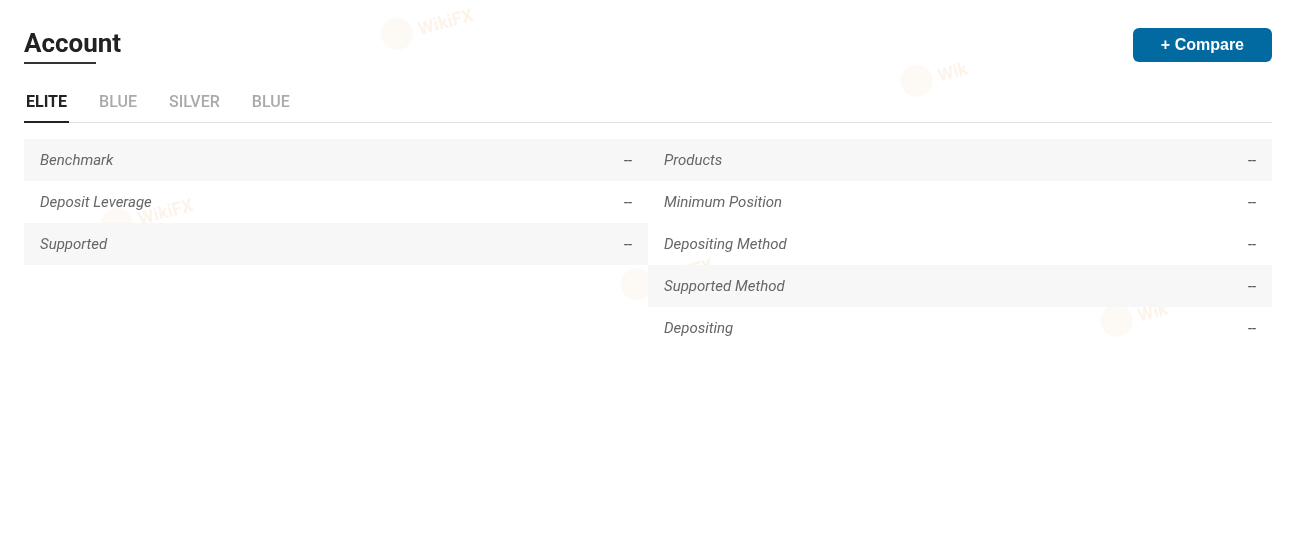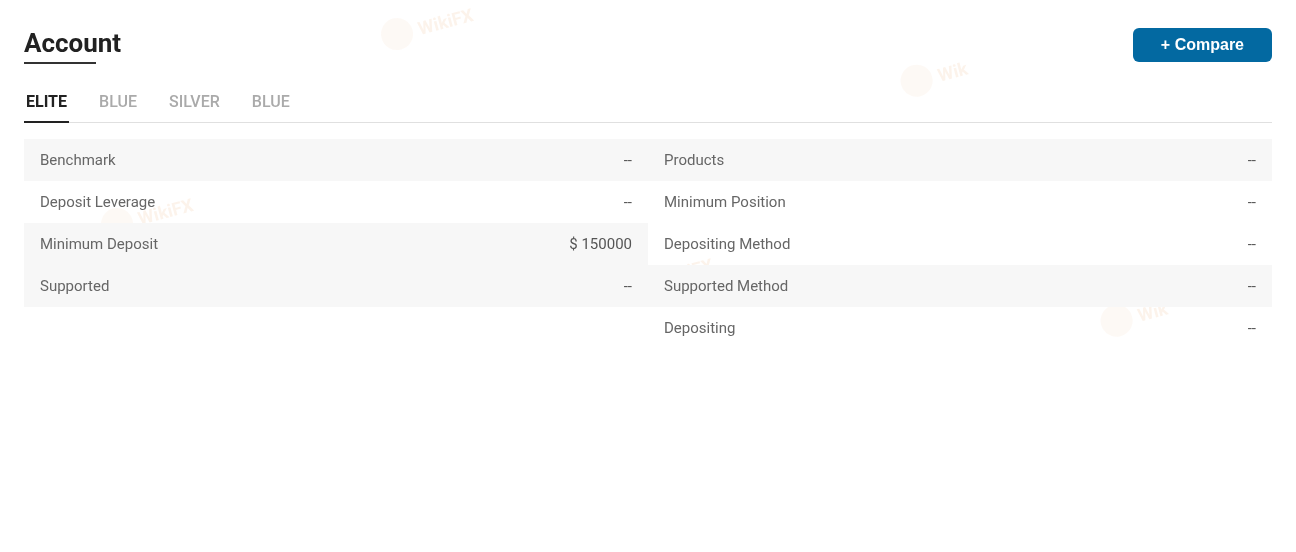--- a/index.html
+++ b/index.html
@@ -122,20 +122,21 @@
       flex-direction: column;
     }
 
     .data-row {
       display: flex;
       align-items: center;
       justify-content: space-between;
       padding: 12px 16px;
       font-size: 15px;
       color: #555;
+      font-style: italic;
     }
 
     .data-row.shaded {
       background: #f7f7f7;
     }
 
     .data-row .label {
       color: #666;
       font-size: 15px;
     }
@@ -201,24 +202,20 @@
       <div class="data-row shaded">
         <span class="label">Benchmark</span>
         <span class="value">--</span>
       </div>
 
       <div class="data-row">
         <span class="label">Deposit Leverage</span>
         <span class="value">--</span>
       </div>
 
-      <div class="data-row shaded">
-        <span class="label">Minimum Deposit</span>
-        <span class="value">$ 150000</span>
-      </div>
 
 
       <div class="data-row shaded">
         <span class="label">Supported</span>
         <span class="value">--</span>
       </div>
 
     </div>
 
     <div class="data-column">

